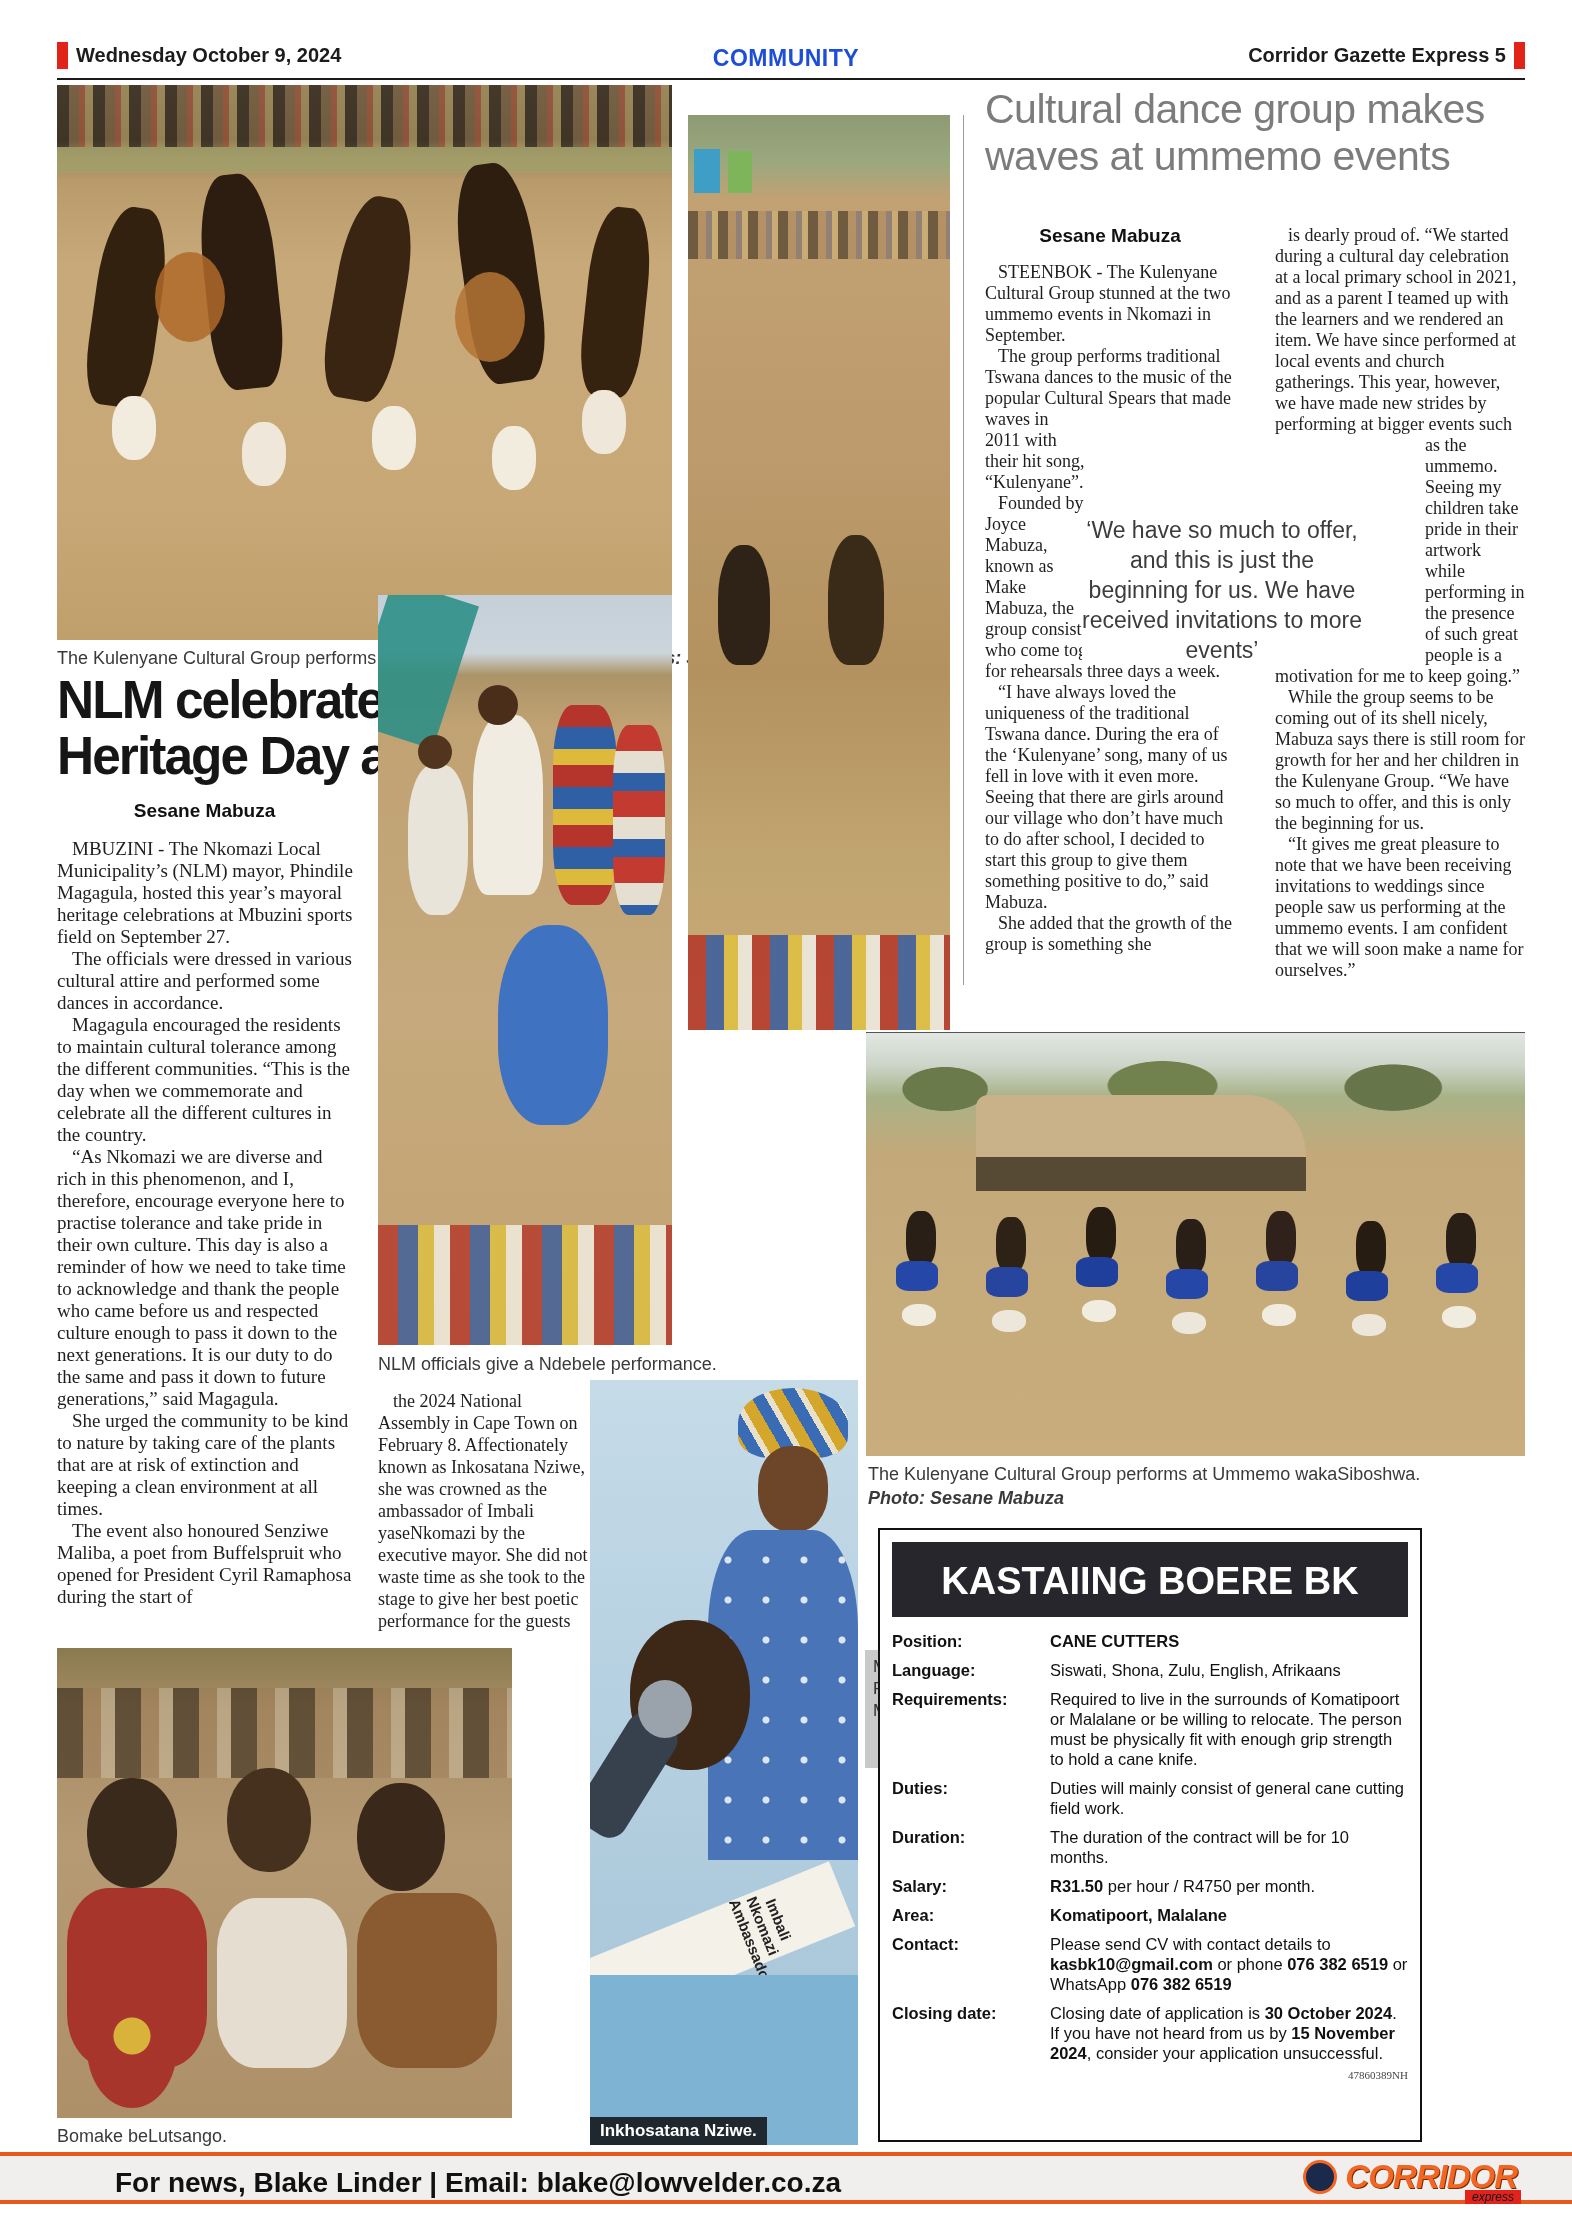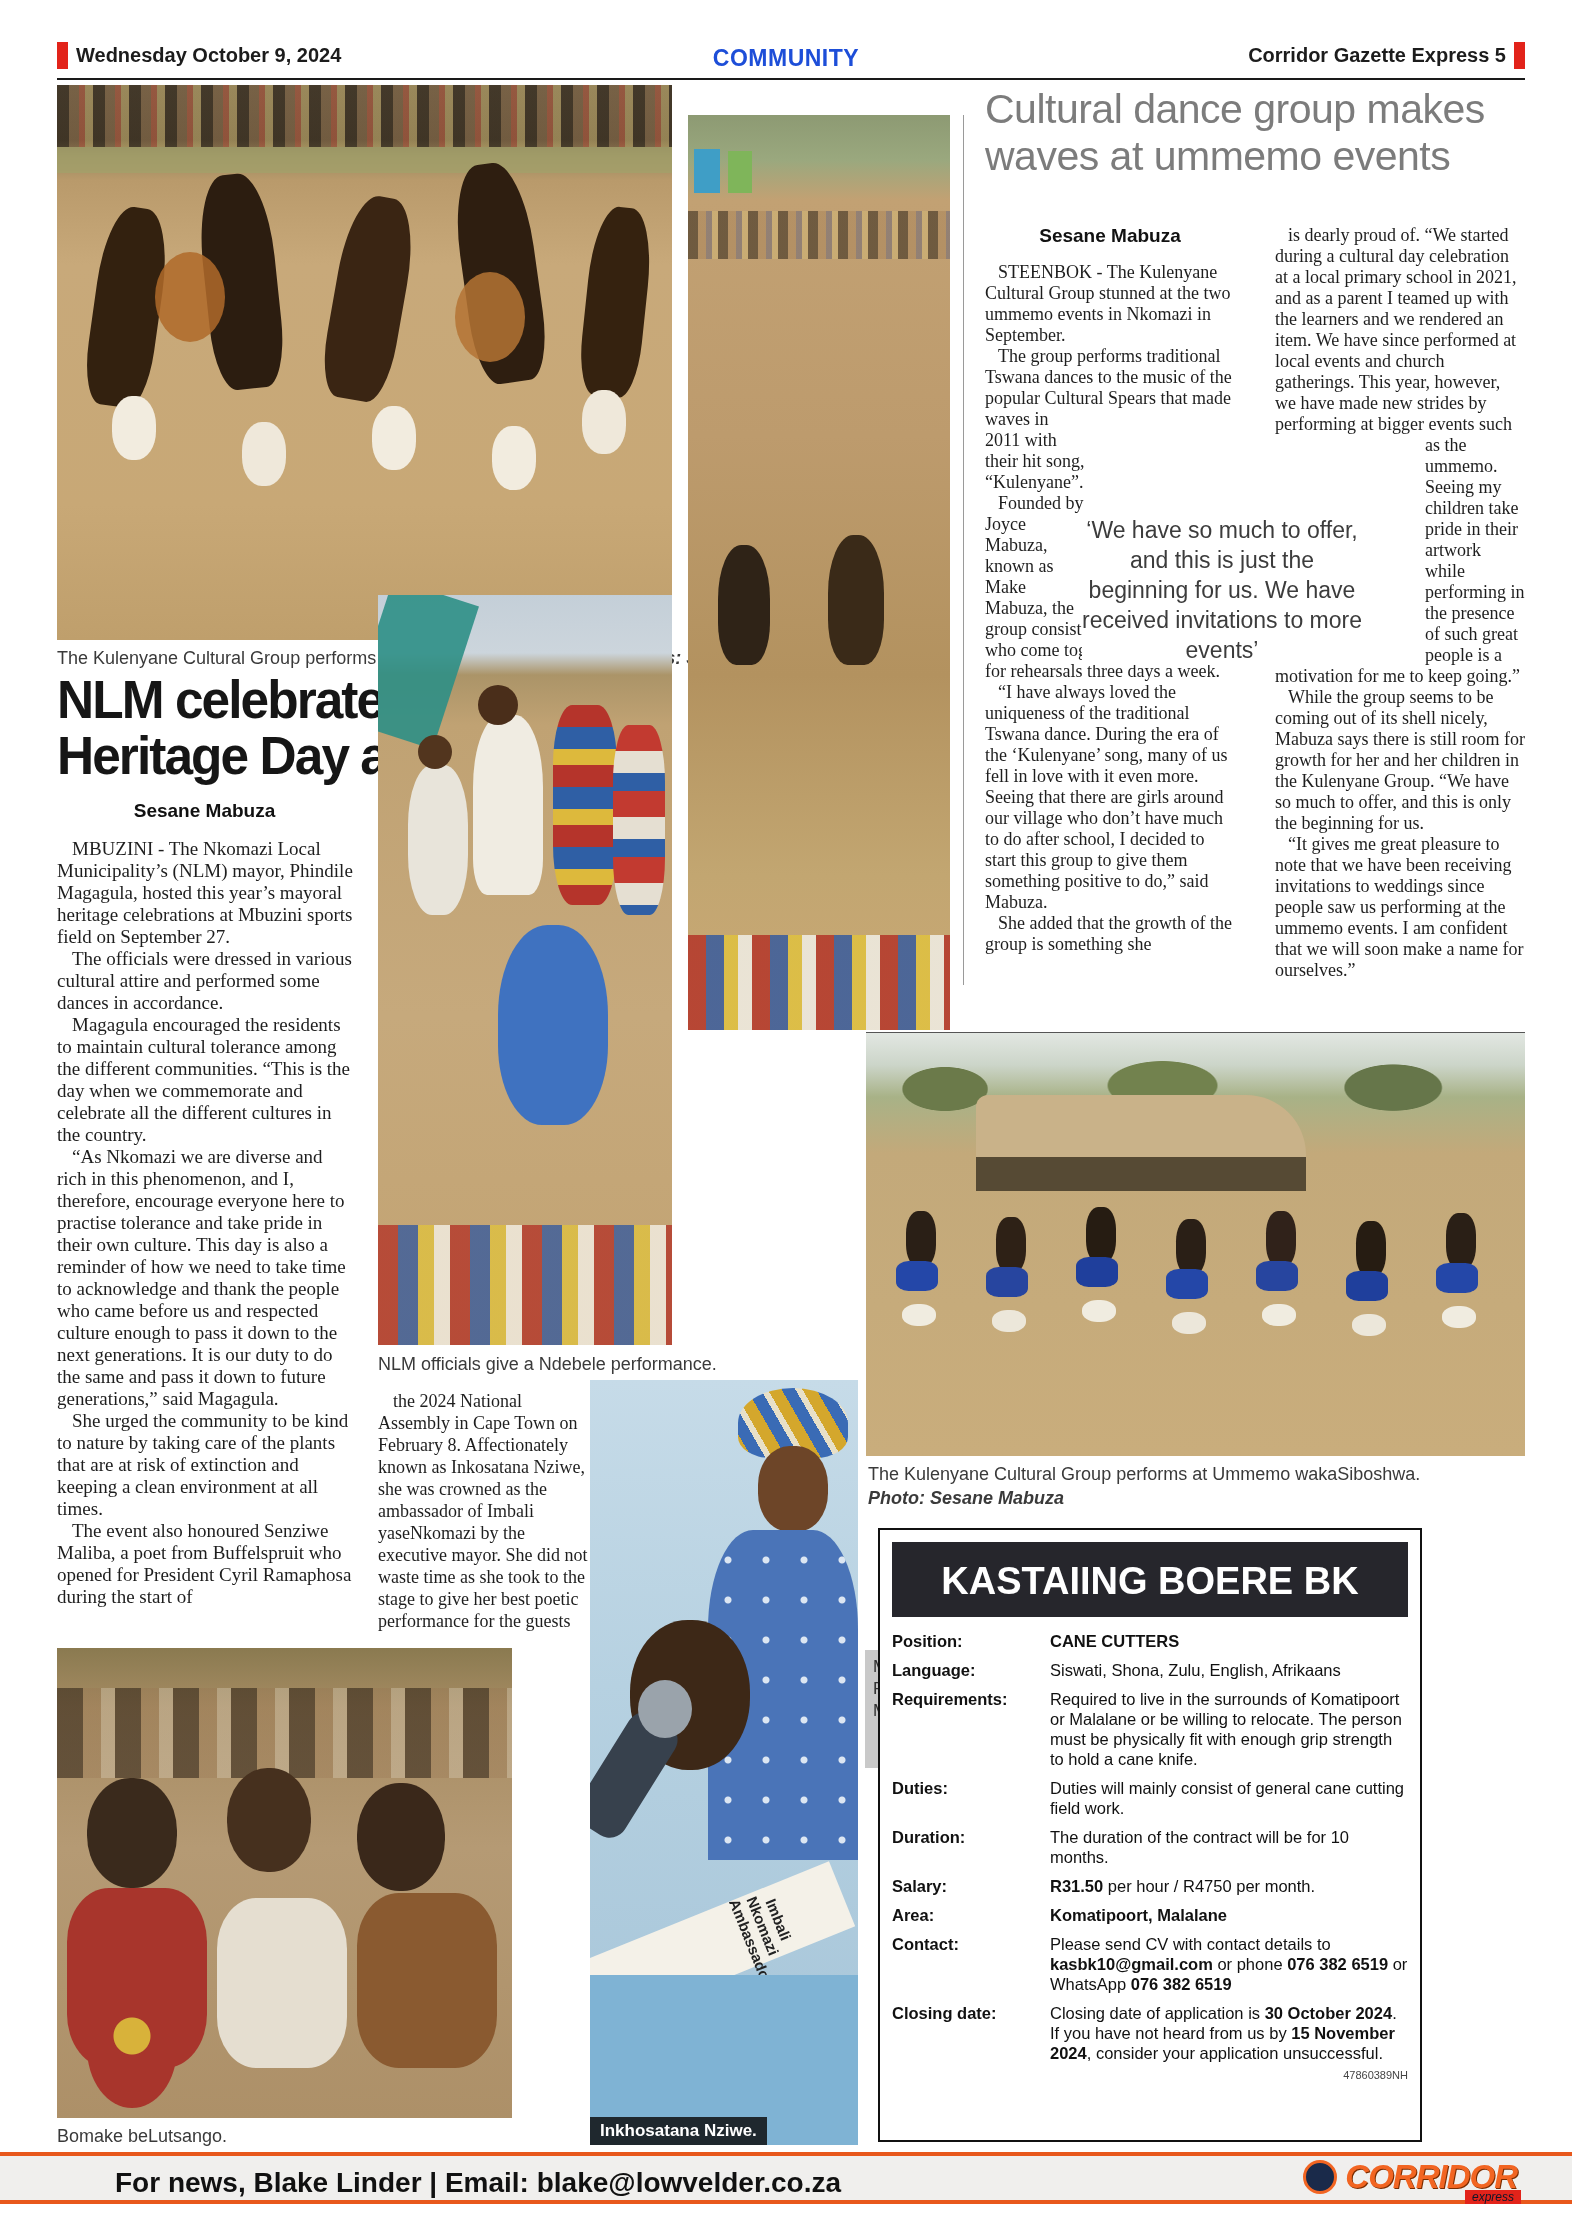--- a/index.html
+++ b/index.html
@@ -47,21 +47,21 @@
   .vrule { position:absolute; width:1px; background:#9a9a9a; }
 
   
   .advert { position:absolute; border:2px solid #111; background:#fff; padding:12px 12px 6px 12px; }
   .ad-head { background:#26262c; color:#fff; text-align:center; padding:18px 6px 14px 6px; }
   .ad-title { font-family:"Liberation Sans", sans-serif; font-weight:bold; font-size:38px; letter-spacing:0; }
   .ad-sub { font-family:"Liberation Sans", sans-serif; font-weight:bold; font-size:27px; margin-top:4px; }
   .ad-rows { display:grid; grid-template-columns:148px 1fr; column-gap:10px; row-gap:9px; margin-top:14px;
     font-family:"Liberation Sans", sans-serif; font-size:16.5px; line-height:20px; color:#111; }
   .ad-label { font-weight:bold; }
-  .ad-ref { text-align:right; font-family:Liberation Sans, sans-serif; font-size:11px; color:#444; margin-top:6px; }
+  .ad-ref { text-align:right; font-family:Liberation Serif, serif; font-size:11px; color:#444; margin-top:6px; }
 
   
   .nziwe { background:rgba(10,10,10,.82); color:#fff; font-family:"Liberation Sans", sans-serif;
     font-weight:bold; font-size:17px; padding:4px 10px; }
   .mayorbox { background:#c9c9c9; color:#333; font-family:"Liberation Sans", sans-serif; font-size:17px;
     line-height:22px; padding:6px 8px; }
   .sash { background:#f4f1e8; color:#222; font-family:"Liberation Sans", sans-serif; font-weight:bold;
     font-size:15px; line-height:17px; transform:rotate(68deg); transform-origin:center; text-align:center; }
 
   

